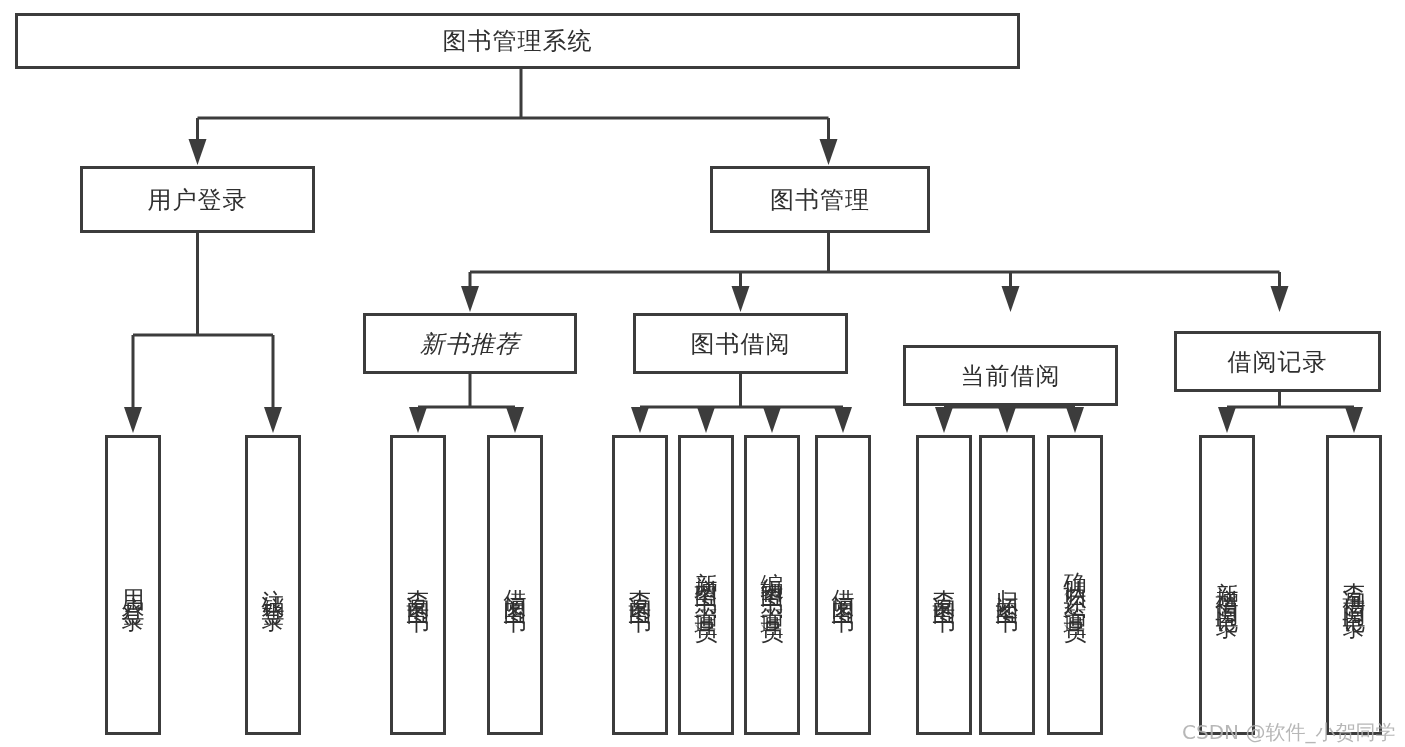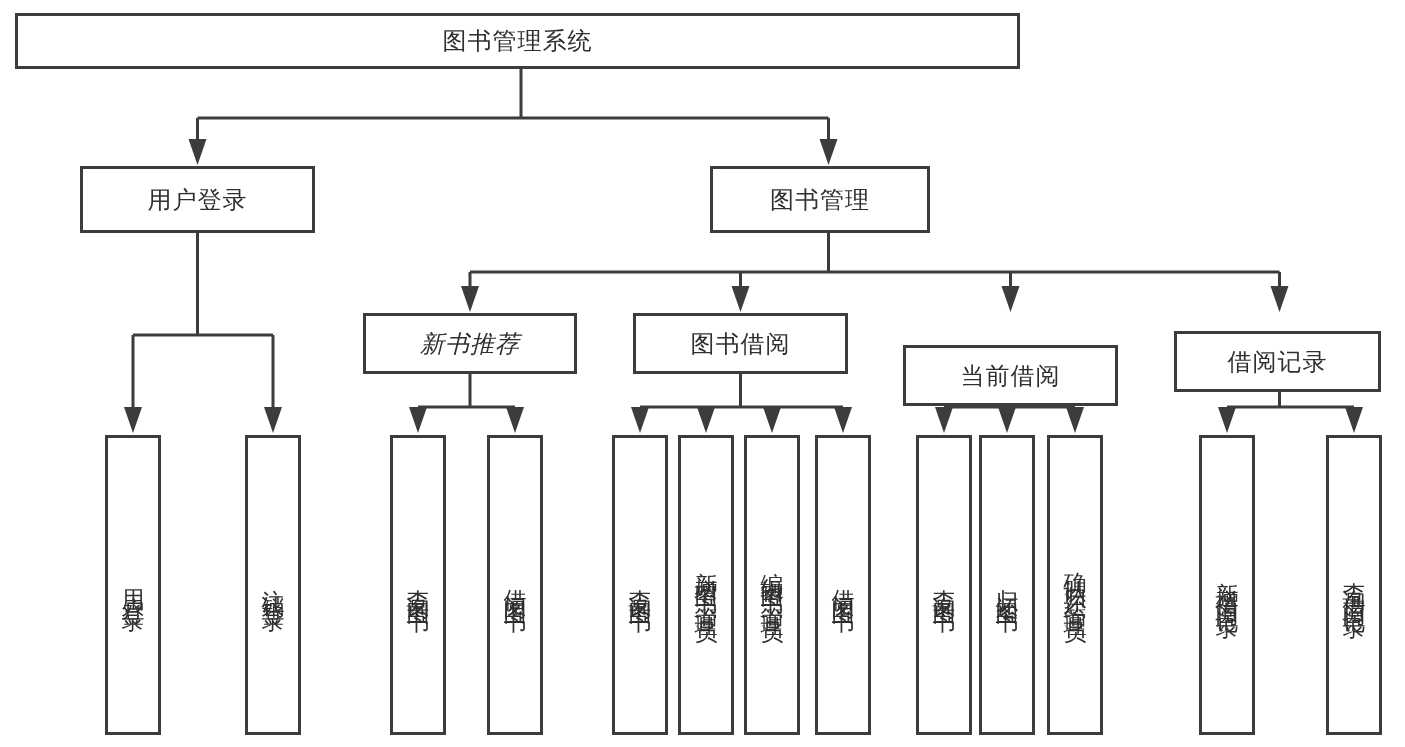--- a/index.html
+++ b/index.html
@@ -200,14 +200,15 @@
     <span class="vtext">确认归还（管理员）</span>
   </div>
 
   <div class="node leaf" id="v-br-add">
     <span class="vtext">新增借阅记录</span>
   </div>
   <div class="node leaf" id="v-br-query">
     <span class="vtext">查询借阅记录</span>
   </div>
 
+  <div class="watermark">CSDN @软件_小贺同学</div>
 
 </div>
 
 </body></html>

